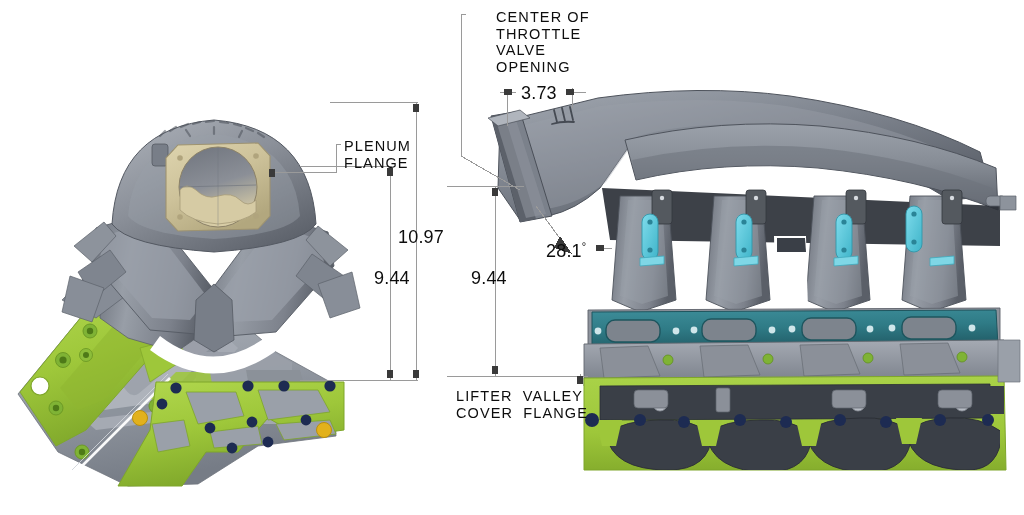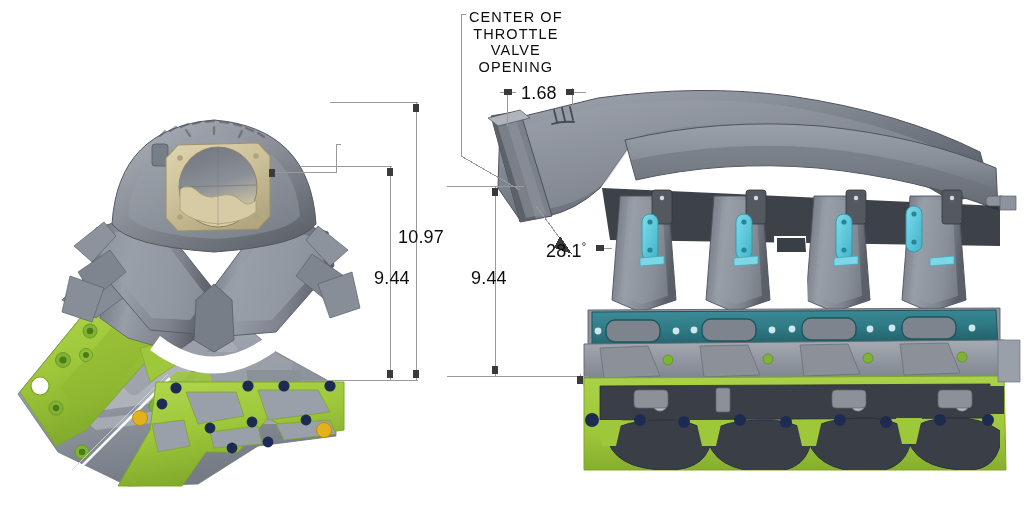--- a/index.html
+++ b/index.html
@@ -18,21 +18,21 @@
     white-space:pre;
     line-height:1.14;
     letter-spacing:0.6px;
     -webkit-font-smoothing:antialiased;
   }
   .anno.note{font-size:14.5px;letter-spacing:1.1px;}
   .anno.dim{font-size:18px;letter-spacing:0.2px;}
   .anno .deg{font-size:11px;vertical-align:super;letter-spacing:0;}
 
   
-  #note-center{left:469px;top:9px;text-align:center;}
+  #note-center{left:496px;top:9px;}
   #note-plenum{left:344px;top:138px;}
   #note-lifter{left:456px;top:388px;}
 
   #dim-1334{left:398px;top:227px;}
   #dim-944-left{left:374px;top:268px;}
   #dim-373{left:521px;top:83px;}
   #dim-250{left:546px;top:240px;}
   #dim-944-right{left:471px;top:268px;}
 </style>
 </head>
@@ -482,25 +482,29 @@
         <path d="M577,376 L583,376 L583,384 L577,384 Z" fill="#3a3a3a" stroke="none"></path>
       </g>
     </g>
   </svg>
 
   <div class="anno note" id="note-center">CENTER OF
 THROTTLE
 VALVE
 OPENING</div>
 
-
+  <div class="anno note" id="note-plenum">PLENUM
+FLANGE</div>
+
+  <div class="anno note" id="note-lifter">LIFTER  VALLEY
+COVER  FLANGE</div>
 
   <div class="anno dim" id="dim-1334">10.97</div>
 
   <div class="anno dim" id="dim-944-left">9.44</div>
 
-  <div class="anno dim" id="dim-373">1.68</div>
+  <div class="anno dim" id="dim-373">3.73</div>
 
   <div class="anno dim" id="dim-250"><span>28.1</span><span class="deg">°</span></div>
 
   <div class="anno dim" id="dim-944-right">9.44</div>
 
 </div>
 
 </body></html>

